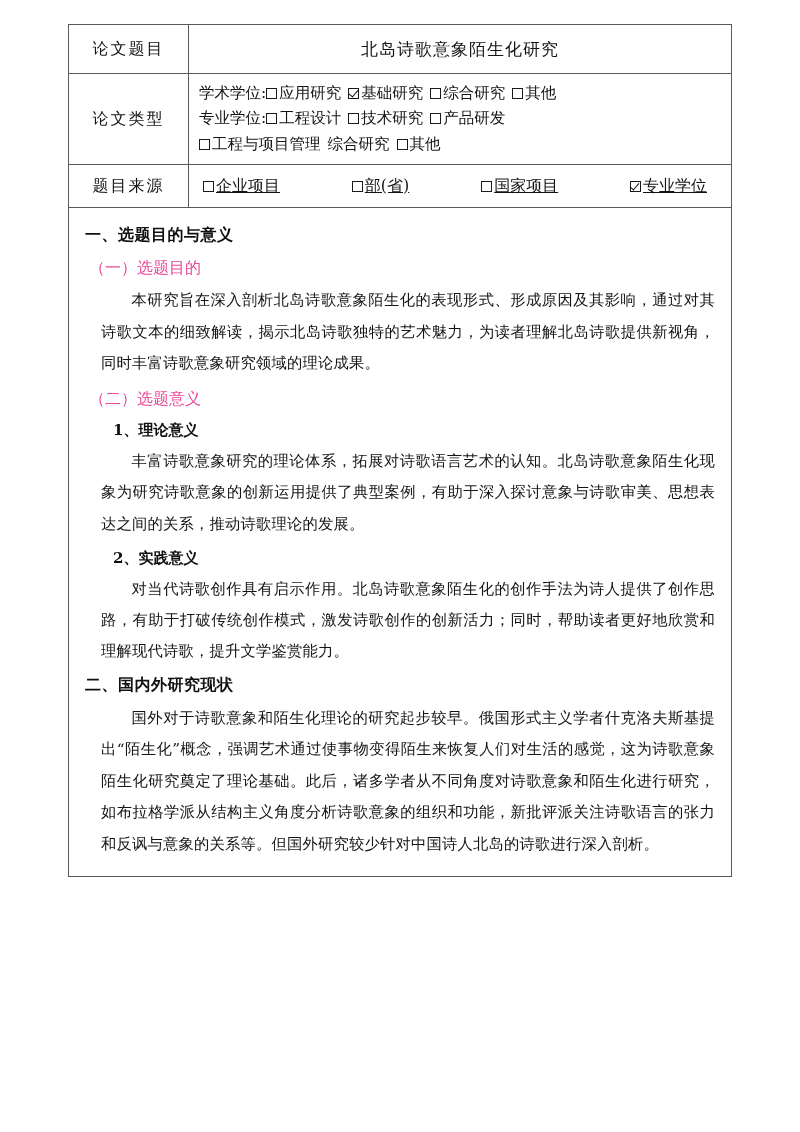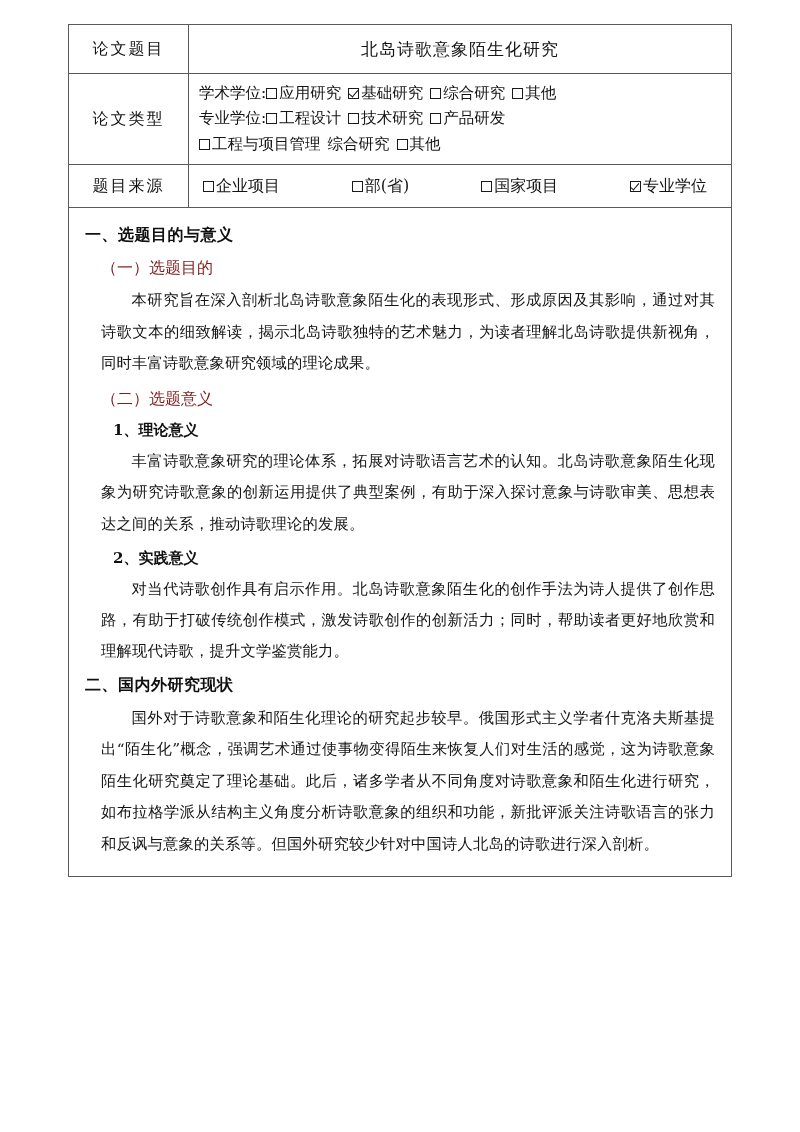--- a/index.html
+++ b/index.html
@@ -92,21 +92,21 @@
     line-height: 1.62;
     font-size: 15.5px;
   }
   .source-row {
     display: flex;
     justify-content: space-between;
     align-items: center;
     padding: 2px 14px 2px 4px;
     font-size: 16px;
   }
-  .source-row > span { white-space: nowrap; }
+  .source-row > span { white-space: nowrap; text-decoration: underline; }
 
   
   .cbox {
     display: inline-block;
     width: 11px;
     height: 11px;
     border: 1.3px solid #1a1a1a;
     position: relative;
     vertical-align: -1px;
     margin-right: 2px;
@@ -138,24 +138,24 @@
   .sec-h1 {
     font-size: 16px;
     font-weight: bold;
     letter-spacing: 0.5px;
     margin: 4px 0 6px 0;
     line-height: 1.6;
     color: #101010;
   }
   .sec-h2 {
     font-size: 16px;
-    margin: 6px 0 4px 12px;
+    margin: 6px 0 4px 0;
     line-height: 1.7;
     padding-left: 4px;
-    color: #7f1d1d;
+    color: #ec4899;
   }
   .sec-h3 {
     font-size: 15px;
     font-weight: bold;
     margin: 6px 0 2px 0;
     line-height: 1.7;
     padding-left: 28px;
     color: #101010;
   }
   p.para {

